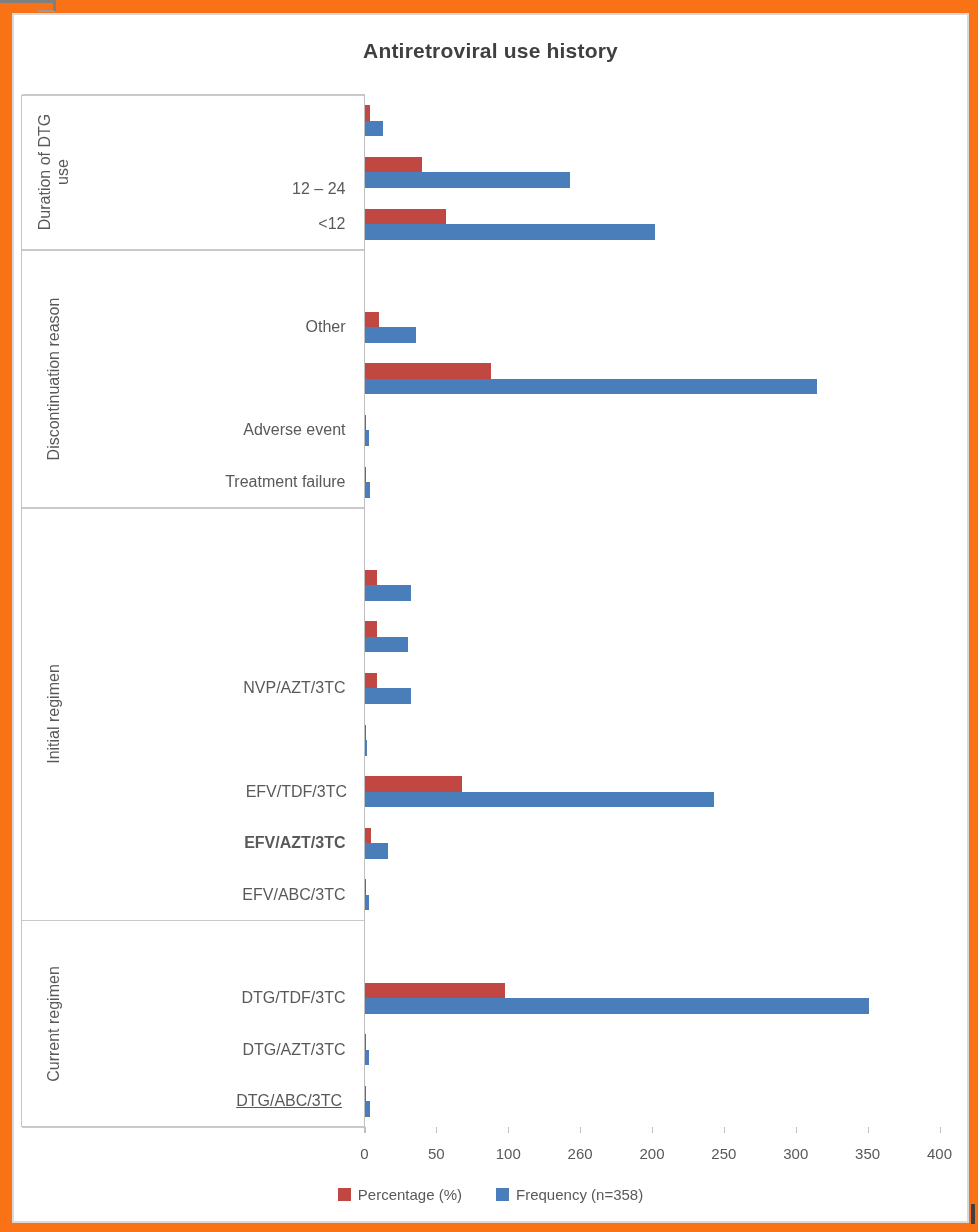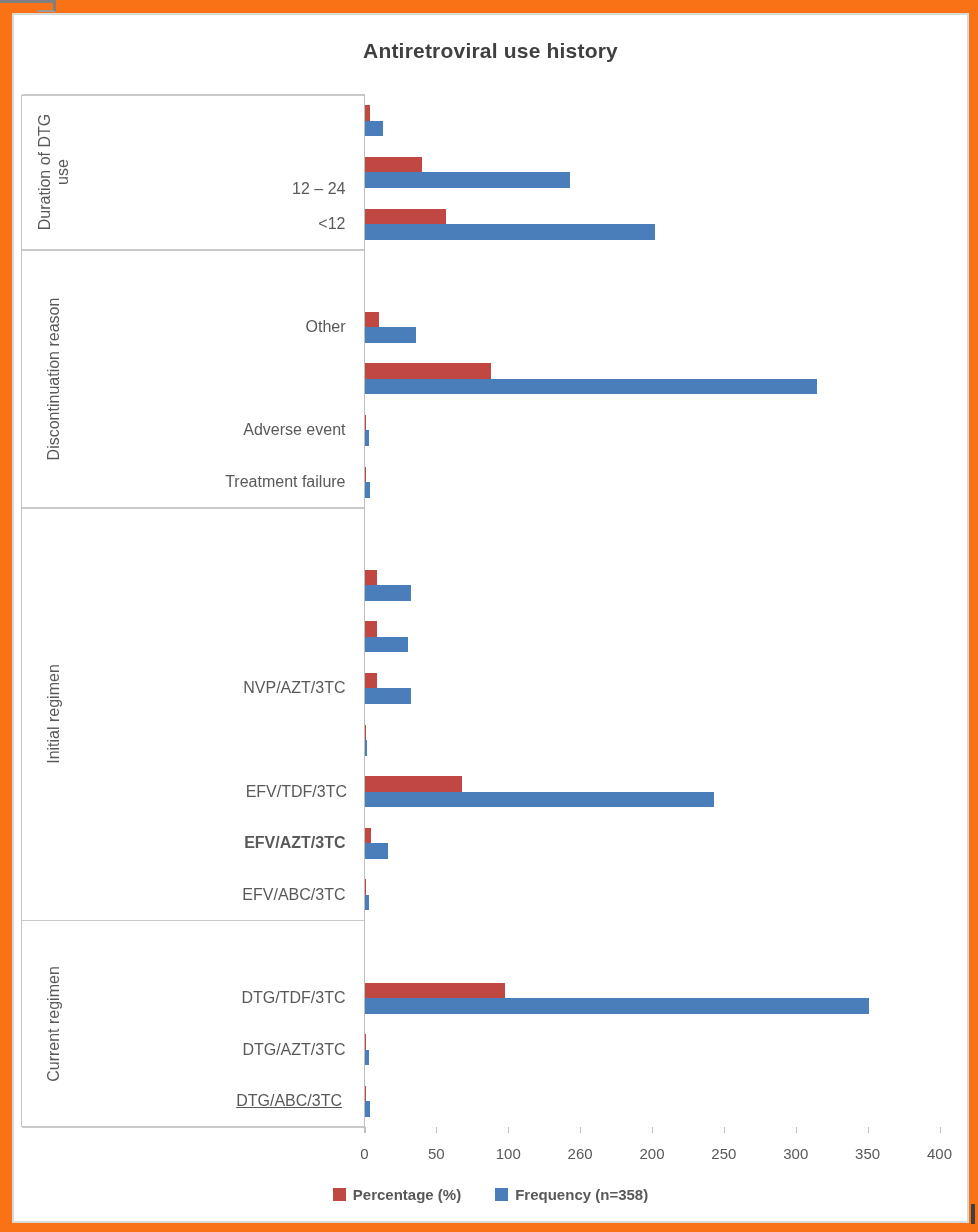--- a/index.html
+++ b/index.html
@@ -82,21 +82,20 @@
   }
   .legend {
     position: absolute;
     left: 0; right: 0;
     top: 1169px;
     height: 20px;
     display: flex;
     justify-content: center;
     align-items: center;
     gap: 34px;
-    font-weight: bold;
   }
   .legend-item {
     display: flex;
     align-items: center;
     gap: 7px;
     color: #595959;
     font-size: 15px;
     white-space: nowrap;
   }
   .swatch { width: 13px; height: 13px; display: inline-block; }

